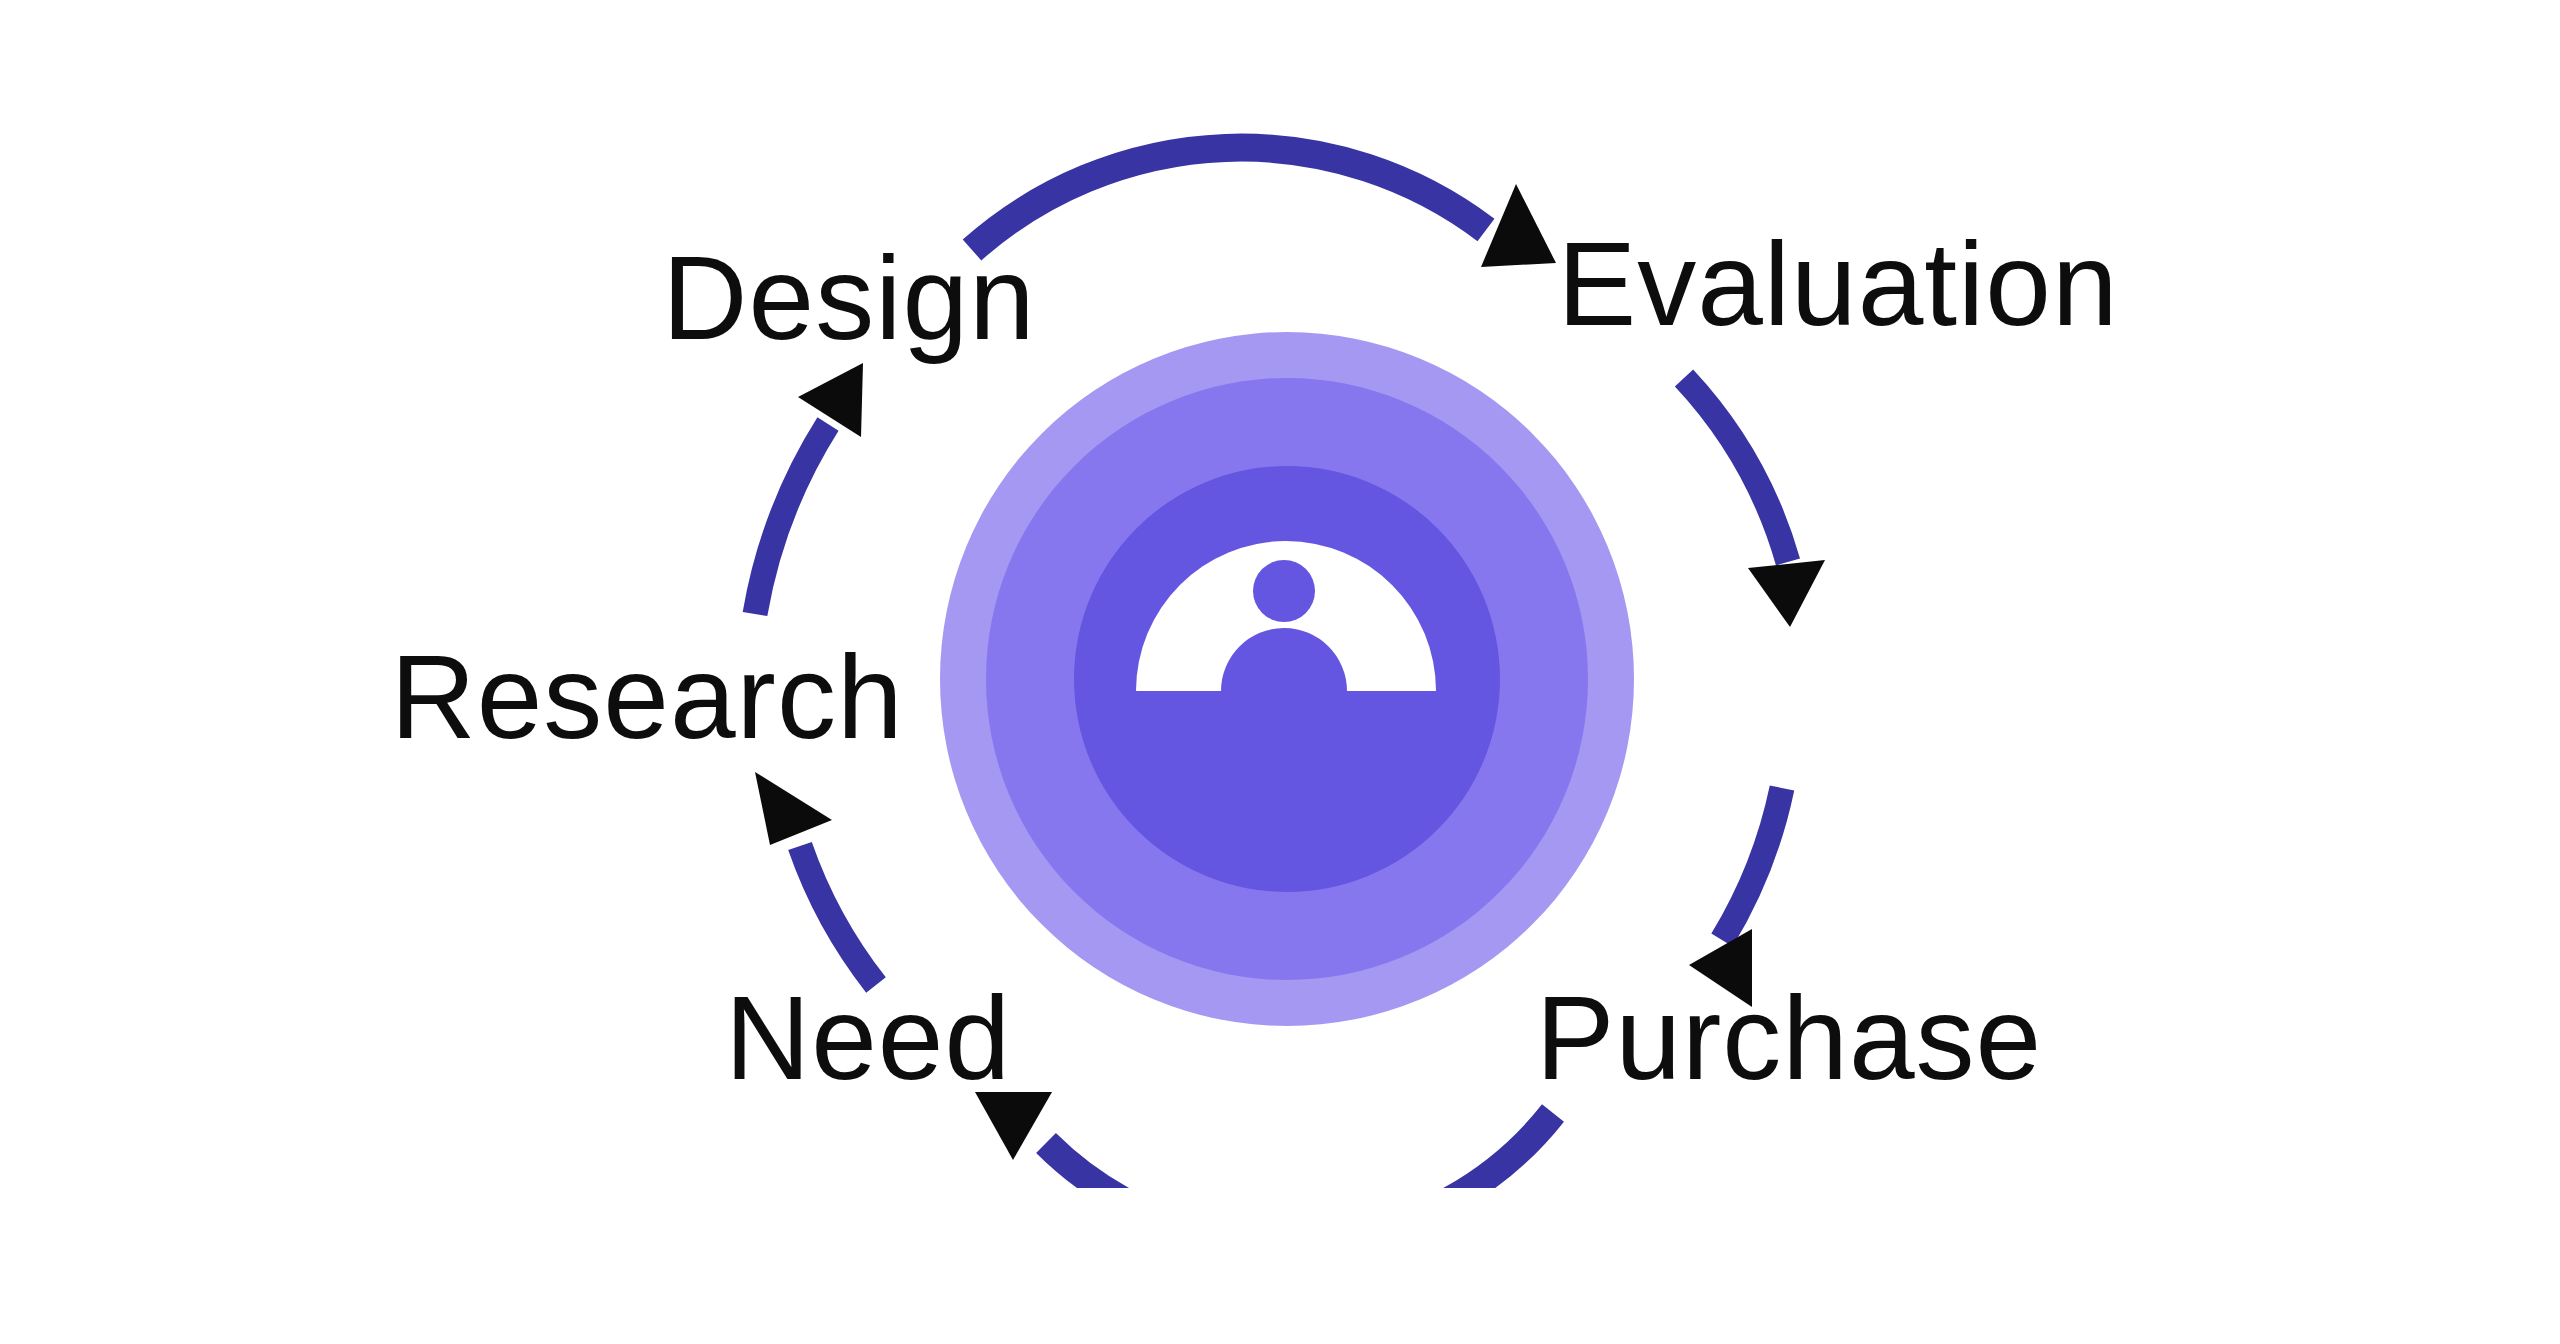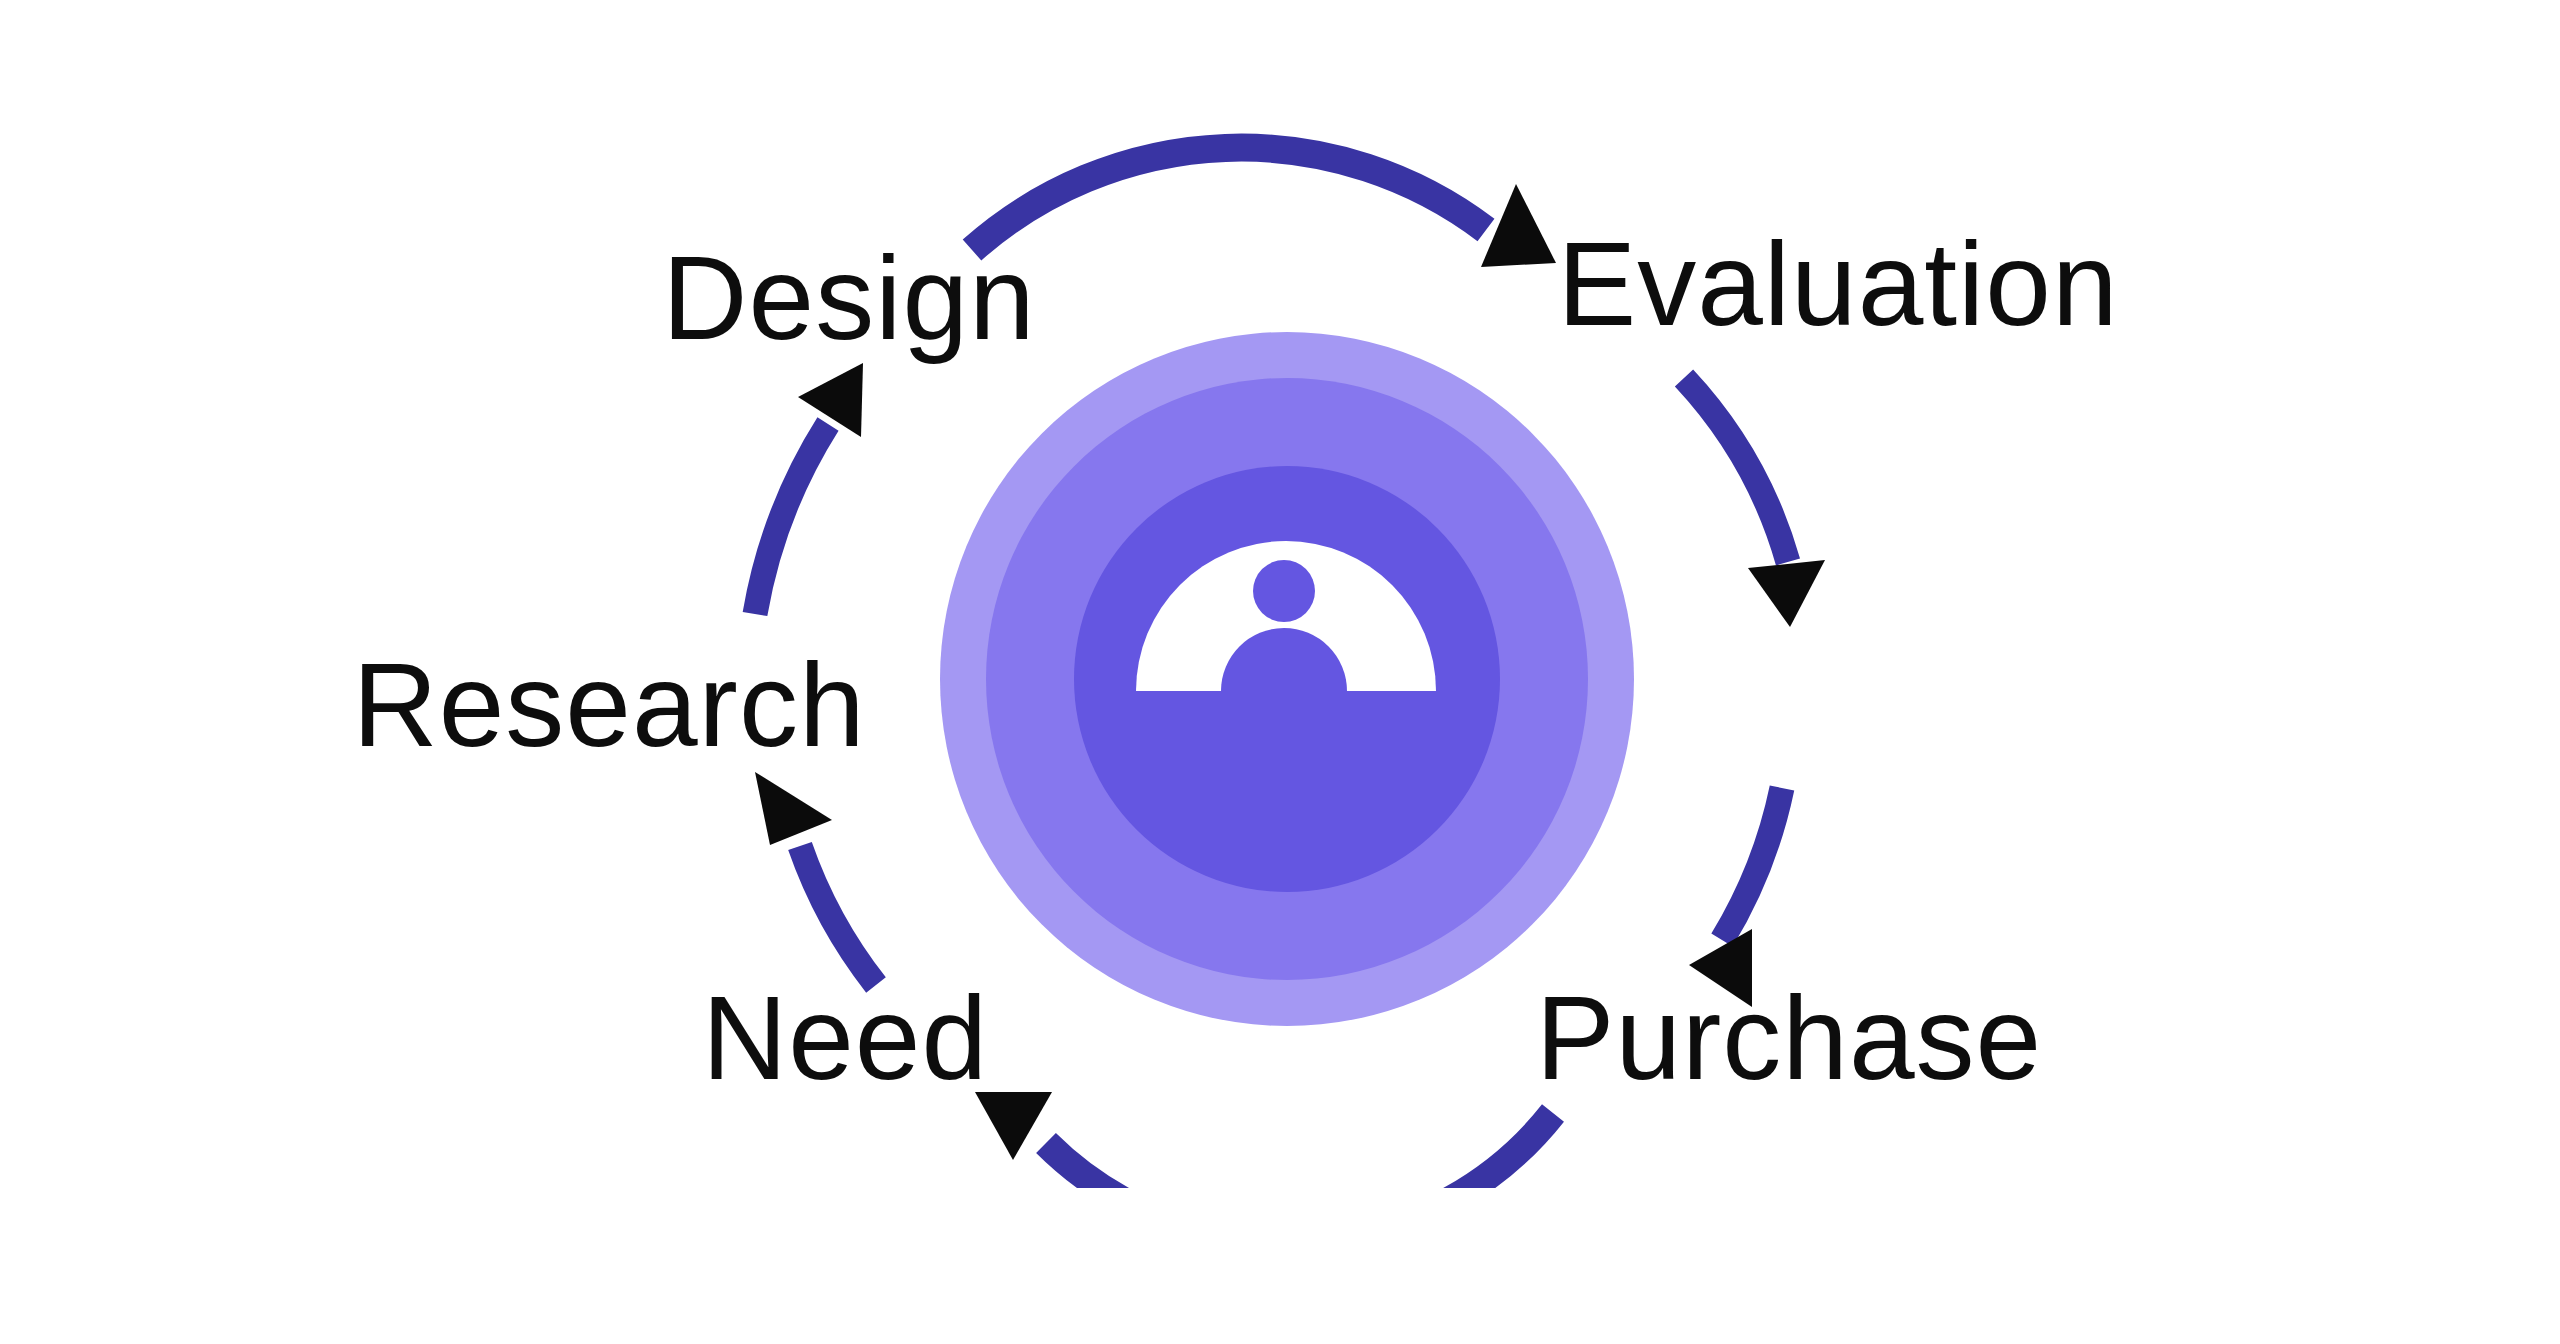--- a/index.html
+++ b/index.html
@@ -29,22 +29,22 @@
     font-weight: 500;
     letter-spacing: 1px;
     line-height: 1;
     color: #0d0d0d;
     white-space: nowrap;
   }
   .lbl-design     { left: 849px;  top: 298px;  }
   .lbl-evaluation { left: 1838px; top: 284px;  }
   .lbl-shortlist  { left: 1937px; top: 697px;  }
   .lbl-purchase   { left: 1789px; top: 1038px; }
-  .lbl-need       { left: 845px;  top: 1038px; }
-  .lbl-research   { left: 609px;  top: 697px; margin-top: 8px;  }
+  .lbl-need       { left: 868px;  top: 1038px; }
+  .lbl-research   { left: 647px;  top: 697px;  }
   .arc-path {
     fill: none;
     stroke-linecap: butt;
   }
 </style>
 </head>
 <body>
 
 <div id="canvas">
 

